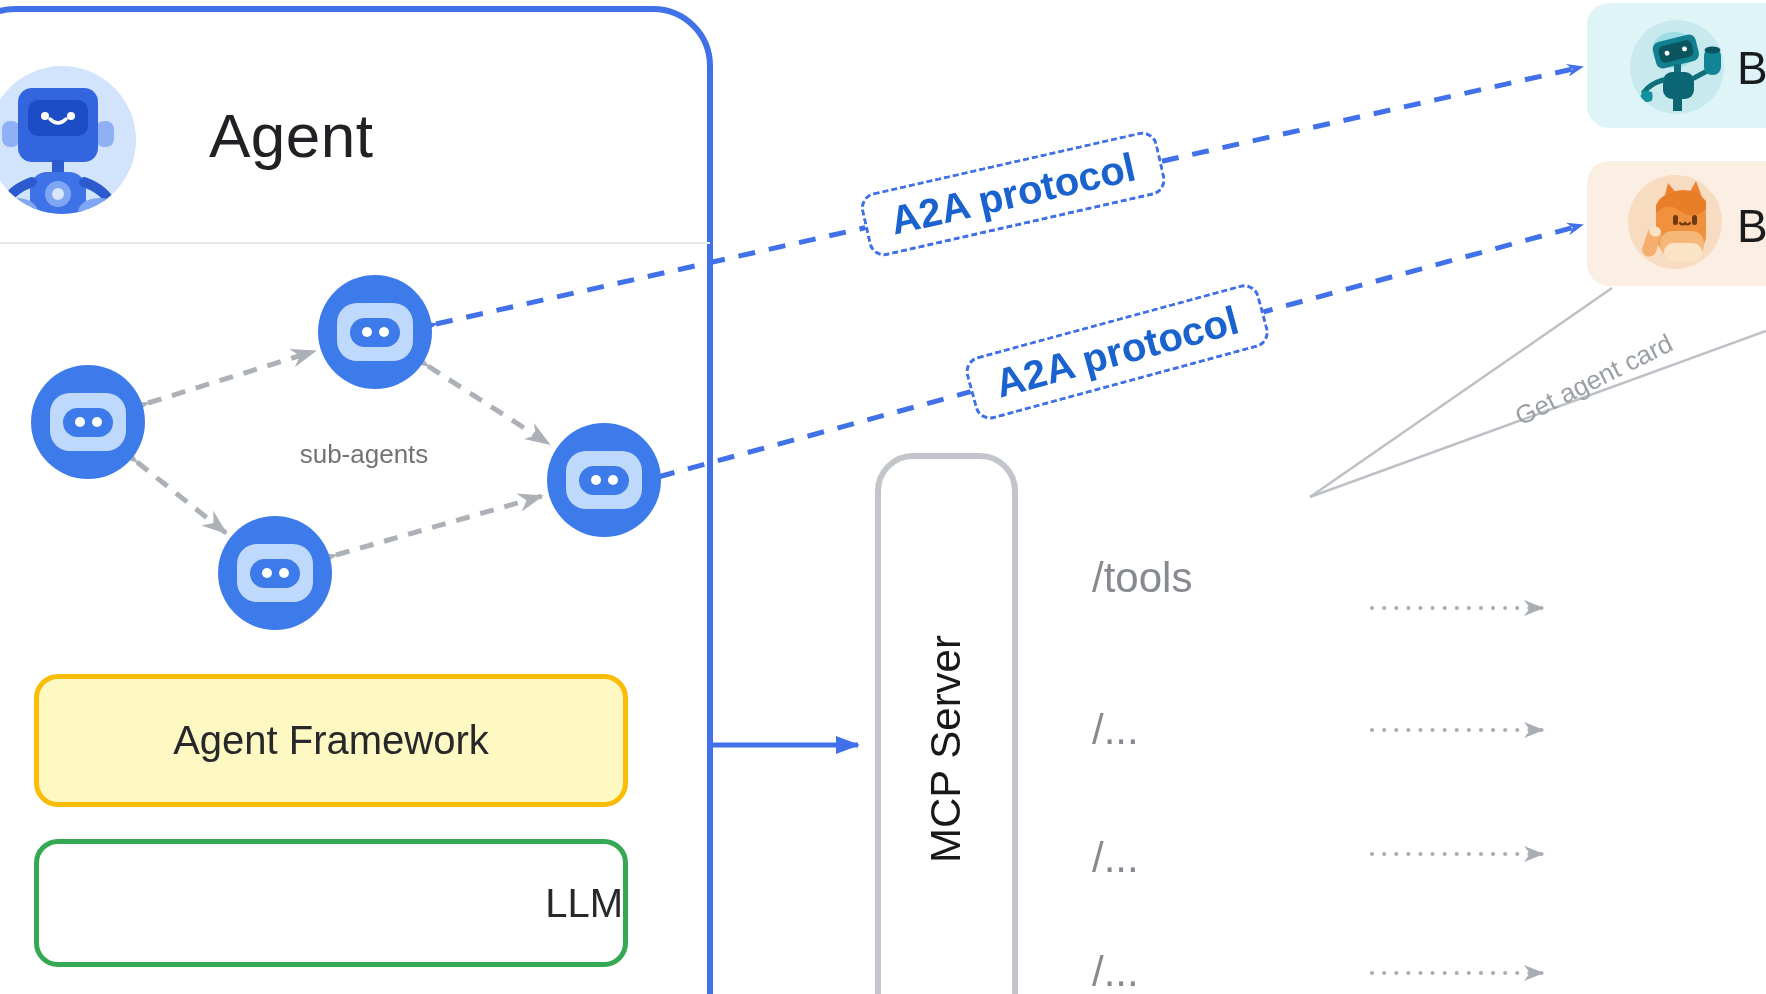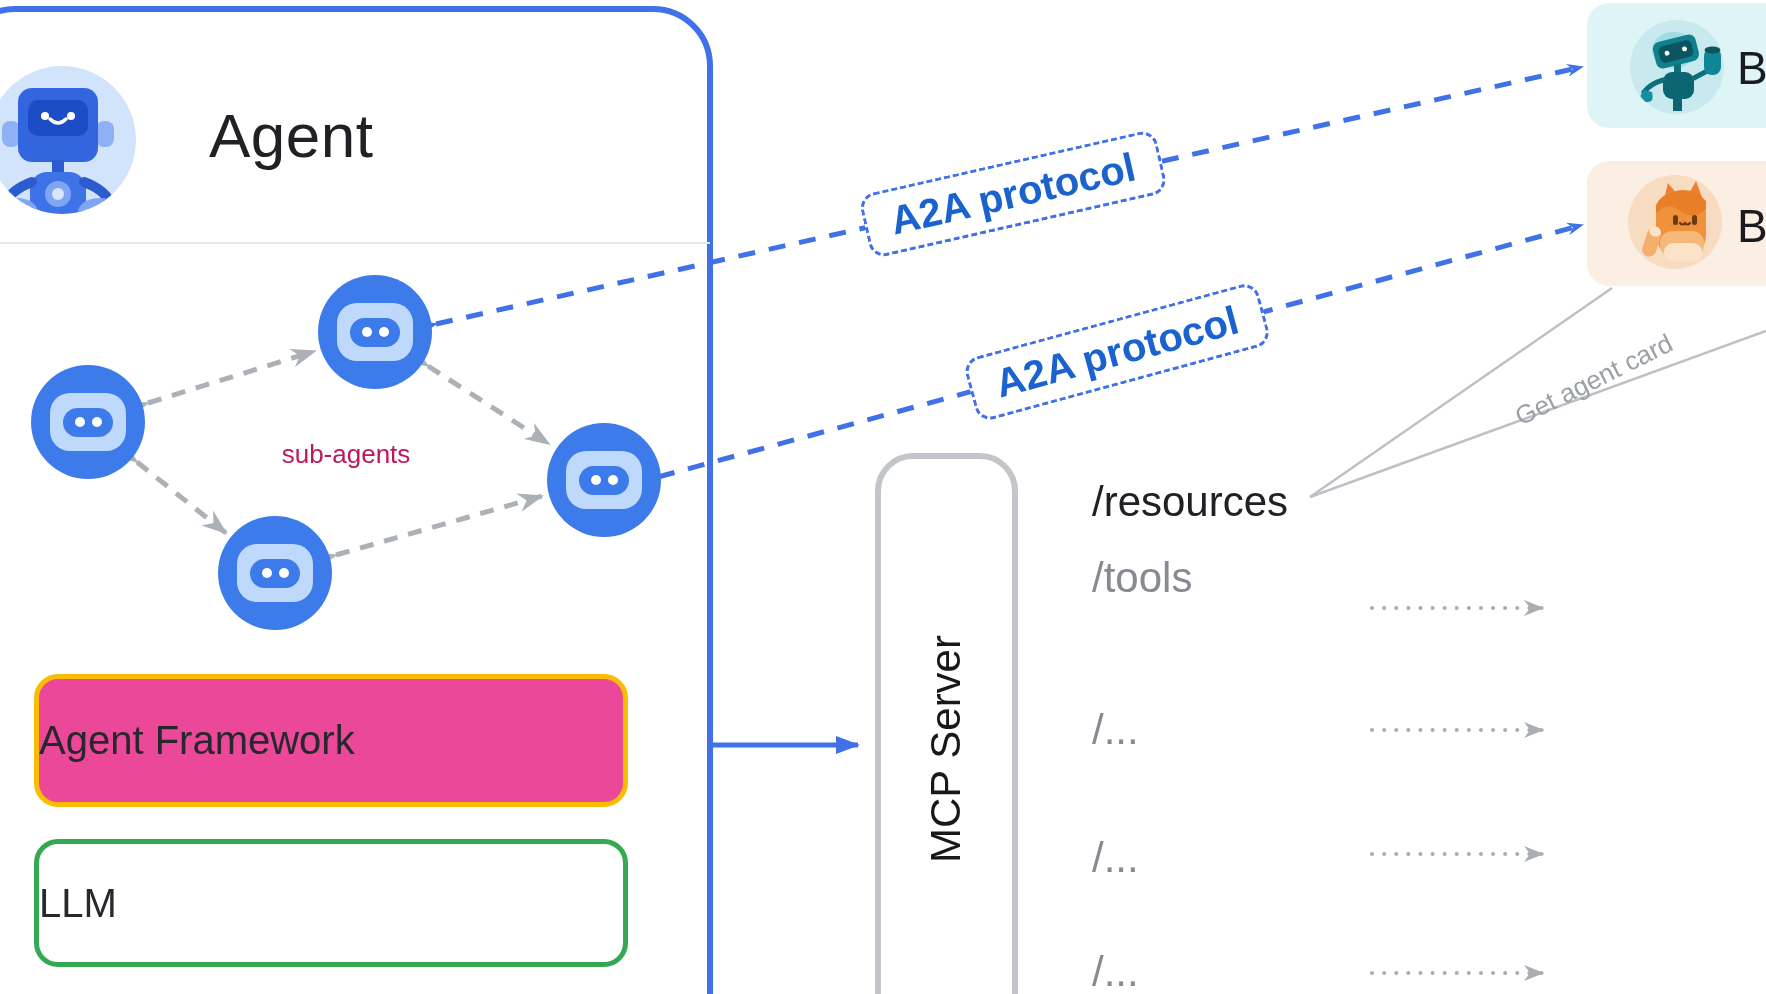--- a/index.html
+++ b/index.html
@@ -16,29 +16,29 @@
   .agent-title { position:absolute; left:186px; top:100px; font-size:62px; color:#202124; letter-spacing:0.5px;margin-left:23px; }
 
   
   .sub-bot { position:absolute; width:114px; height:114px; border-radius:50%; background:#3D7BEB;
     display:flex; align-items:center; justify-content:center; }
   .sub-bot .head { width:76px; height:58px; background:#BFD9FC; border-radius:20px;
     display:flex; align-items:center; justify-content:center; }
   .sub-bot .visor { width:50px; height:29px; background:#3D7BEB; border-radius:15px;
     display:flex; align-items:center; justify-content:center; gap:7px; }
   .sub-bot .dot { width:10px; height:10px; background:#fff; border-radius:50%; }
-  .subagents-label { position:absolute; left:346px; top:439px; transform:translateX(-50%);
-    font-size:26px; color:#be185d; }
+  .subagents-label { position:absolute; left:364px; top:439px; transform:translateX(-50%);
+    font-size:26px; color:#737373; }
 
   .framework-box { position:absolute; left:34px; top:674px; width:594px; height:133px;
-    border:5px solid #FBBC04; border-radius:24px; background:#ec4899;
-    display:flex; align-items:center; font-size:40px; color:#26282B; }
+    border:5px solid #FBBC04; border-radius:24px; background:#fef9c3;
+    display:flex; align-items:center; justify-content:center; font-size:40px; color:#26282B; }
   .llm-box { position:absolute; left:34px; top:839px; width:594px; height:128px;
     border:5px solid #34A853; border-radius:24px; background:#fff;
-    display:flex; align-items:center; justify-content:flex-start; font-size:40px; color:#26282B; }
+    display:flex; align-items:center; justify-content:flex-end; font-size:40px; color:#26282B; }
 
   
   .mcp-box { position:absolute; left:875px; top:453px; width:143px; height:600px;
     border:6px solid #C2C5CA; border-radius:38px; background:#fff; }
   .mcp-label { position:absolute; left:796px; top:725px; width:300px; text-align:center;
     transform:rotate(-90deg); font-size:42px; color:#17181A; }
 
   
   .endpoint { position:absolute; left:1092px; height:52px; line-height:52px; font-size:42px; }
   .endpoint.active { color:#202124; }
@@ -174,21 +174,20 @@
   <div class="framework-box">
     <span>Agent Framework</span>
   </div>
   <div class="llm-box">
     <span>LLM</span>
   </div>
 
   <div class="mcp-box"></div>
   <div class="mcp-label">MCP Server</div>
 
-  <div class="endpoint active" style="top:476px;">/resources</div>
   <div class="endpoint muted" style="top:552px;">/tools</div>
   <div class="endpoint muted" style="top:704px;">/...</div>
   <div class="endpoint muted" style="top:832px;">/...</div>
   <div class="endpoint muted" style="top:946px;">/...</div>
 
   <div class="a2a-badge a2a-1">A2A protocol</div>
   <div class="a2a-badge a2a-2">A2A protocol</div>
 
   <div class="agent-card card-1">
     <div class="card-circle">

